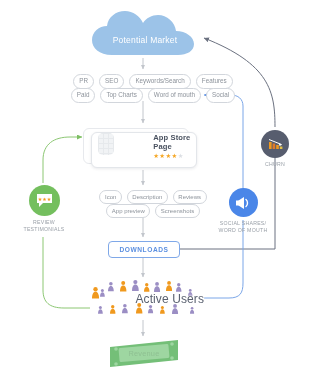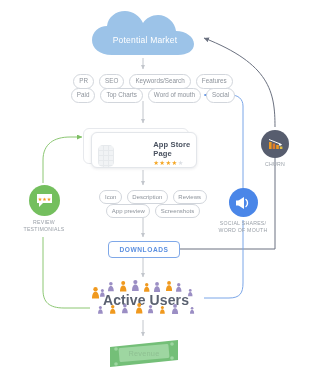--- a/index.html
+++ b/index.html
@@ -22,40 +22,40 @@
   .pill.sm{font-size:6px;padding:3px 4.5px;}
   #row-a{top:74px;} #row-b{top:88px;}
   #row-c{top:190px;} #row-d{top:204px;}
 
   
   #card{left:79px;top:128px;width:112px;height:38px;}
   #card .back{position:absolute;left:0;top:0;width:104px;height:34px;
         background:#fff;border:1px solid #e7e9ed;border-radius:6px;}
   #card .front{position:absolute;left:8px;top:4px;width:104px;height:34px;
         background:#fff;border:1px solid #e3e6ea;border-radius:6px;
-        box-shadow:0 1px 3px rgba(40,50,70,.10);display:flex;align-items:flex-end;gap:32px;}
+        box-shadow:0 1px 3px rgba(40,50,70,.10);display:flex;align-items:flex-start;gap:32px;}
   #card .appicon{width:22px;height:22px;margin-left:6px;border-radius:5px;background:#f1f3f5;
         background-image:linear-gradient(to right,#e6e9ec 1px,transparent 1px),
                          linear-gradient(to bottom,#e6e9ec 1px,transparent 1px);
         background-size:5px 5px;}
   #card .ctext{margin-left:7px;}
   #card .ctitle{font-size:7.6px;color:#4a5260;font-weight:bold;letter-spacing:.1px;}
   #card .stars{margin-top:1px;font-size:6.4px;letter-spacing:.4px;color:#f5a623;}
   #card .stars .off{color:#dcdfe4;}
 
   
   #downloads{left:104px;top:241px;width:70px;height:15px;
         border:1px solid #7fa8e8;border-radius:4px;background:#fff;
         display:flex;align-items:center;justify-content:center;}
   #downloads span{font-size:6.6px;color:#5b8fe0;letter-spacing:.55px;font-weight:bold;}
 
   
   #users{left:84px;top:280px;width:116px;height:36px;}
-  #users .ulabel{position:absolute;left:0;top:12px;width:116px;text-align:center;
-        font-size:14px;color:#5a6170;font-weight:bold;letter-spacing:.1px;
+  #users .ulabel{position:absolute;left:0;top:12px;width:116px;text-align:right;
+        font-size:12px;color:#5a6170;font-weight:normal;letter-spacing:.1px;
         text-shadow:0 0 3px #fff,0 0 3px #fff,0 0 2px #fff;}
   #users2{left:88px;top:303px;width:110px;height:18px;}
 
   
   #revenue{left:104px;top:340px;width:72px;height:27px;}
   #revenue .rlabel{position:absolute;left:0;top:9px;width:72px;text-align:center;
         font-size:7.4px;color:#8fc092;letter-spacing:.2px;}
 
   
   .badge{position:absolute;text-align:center;}

